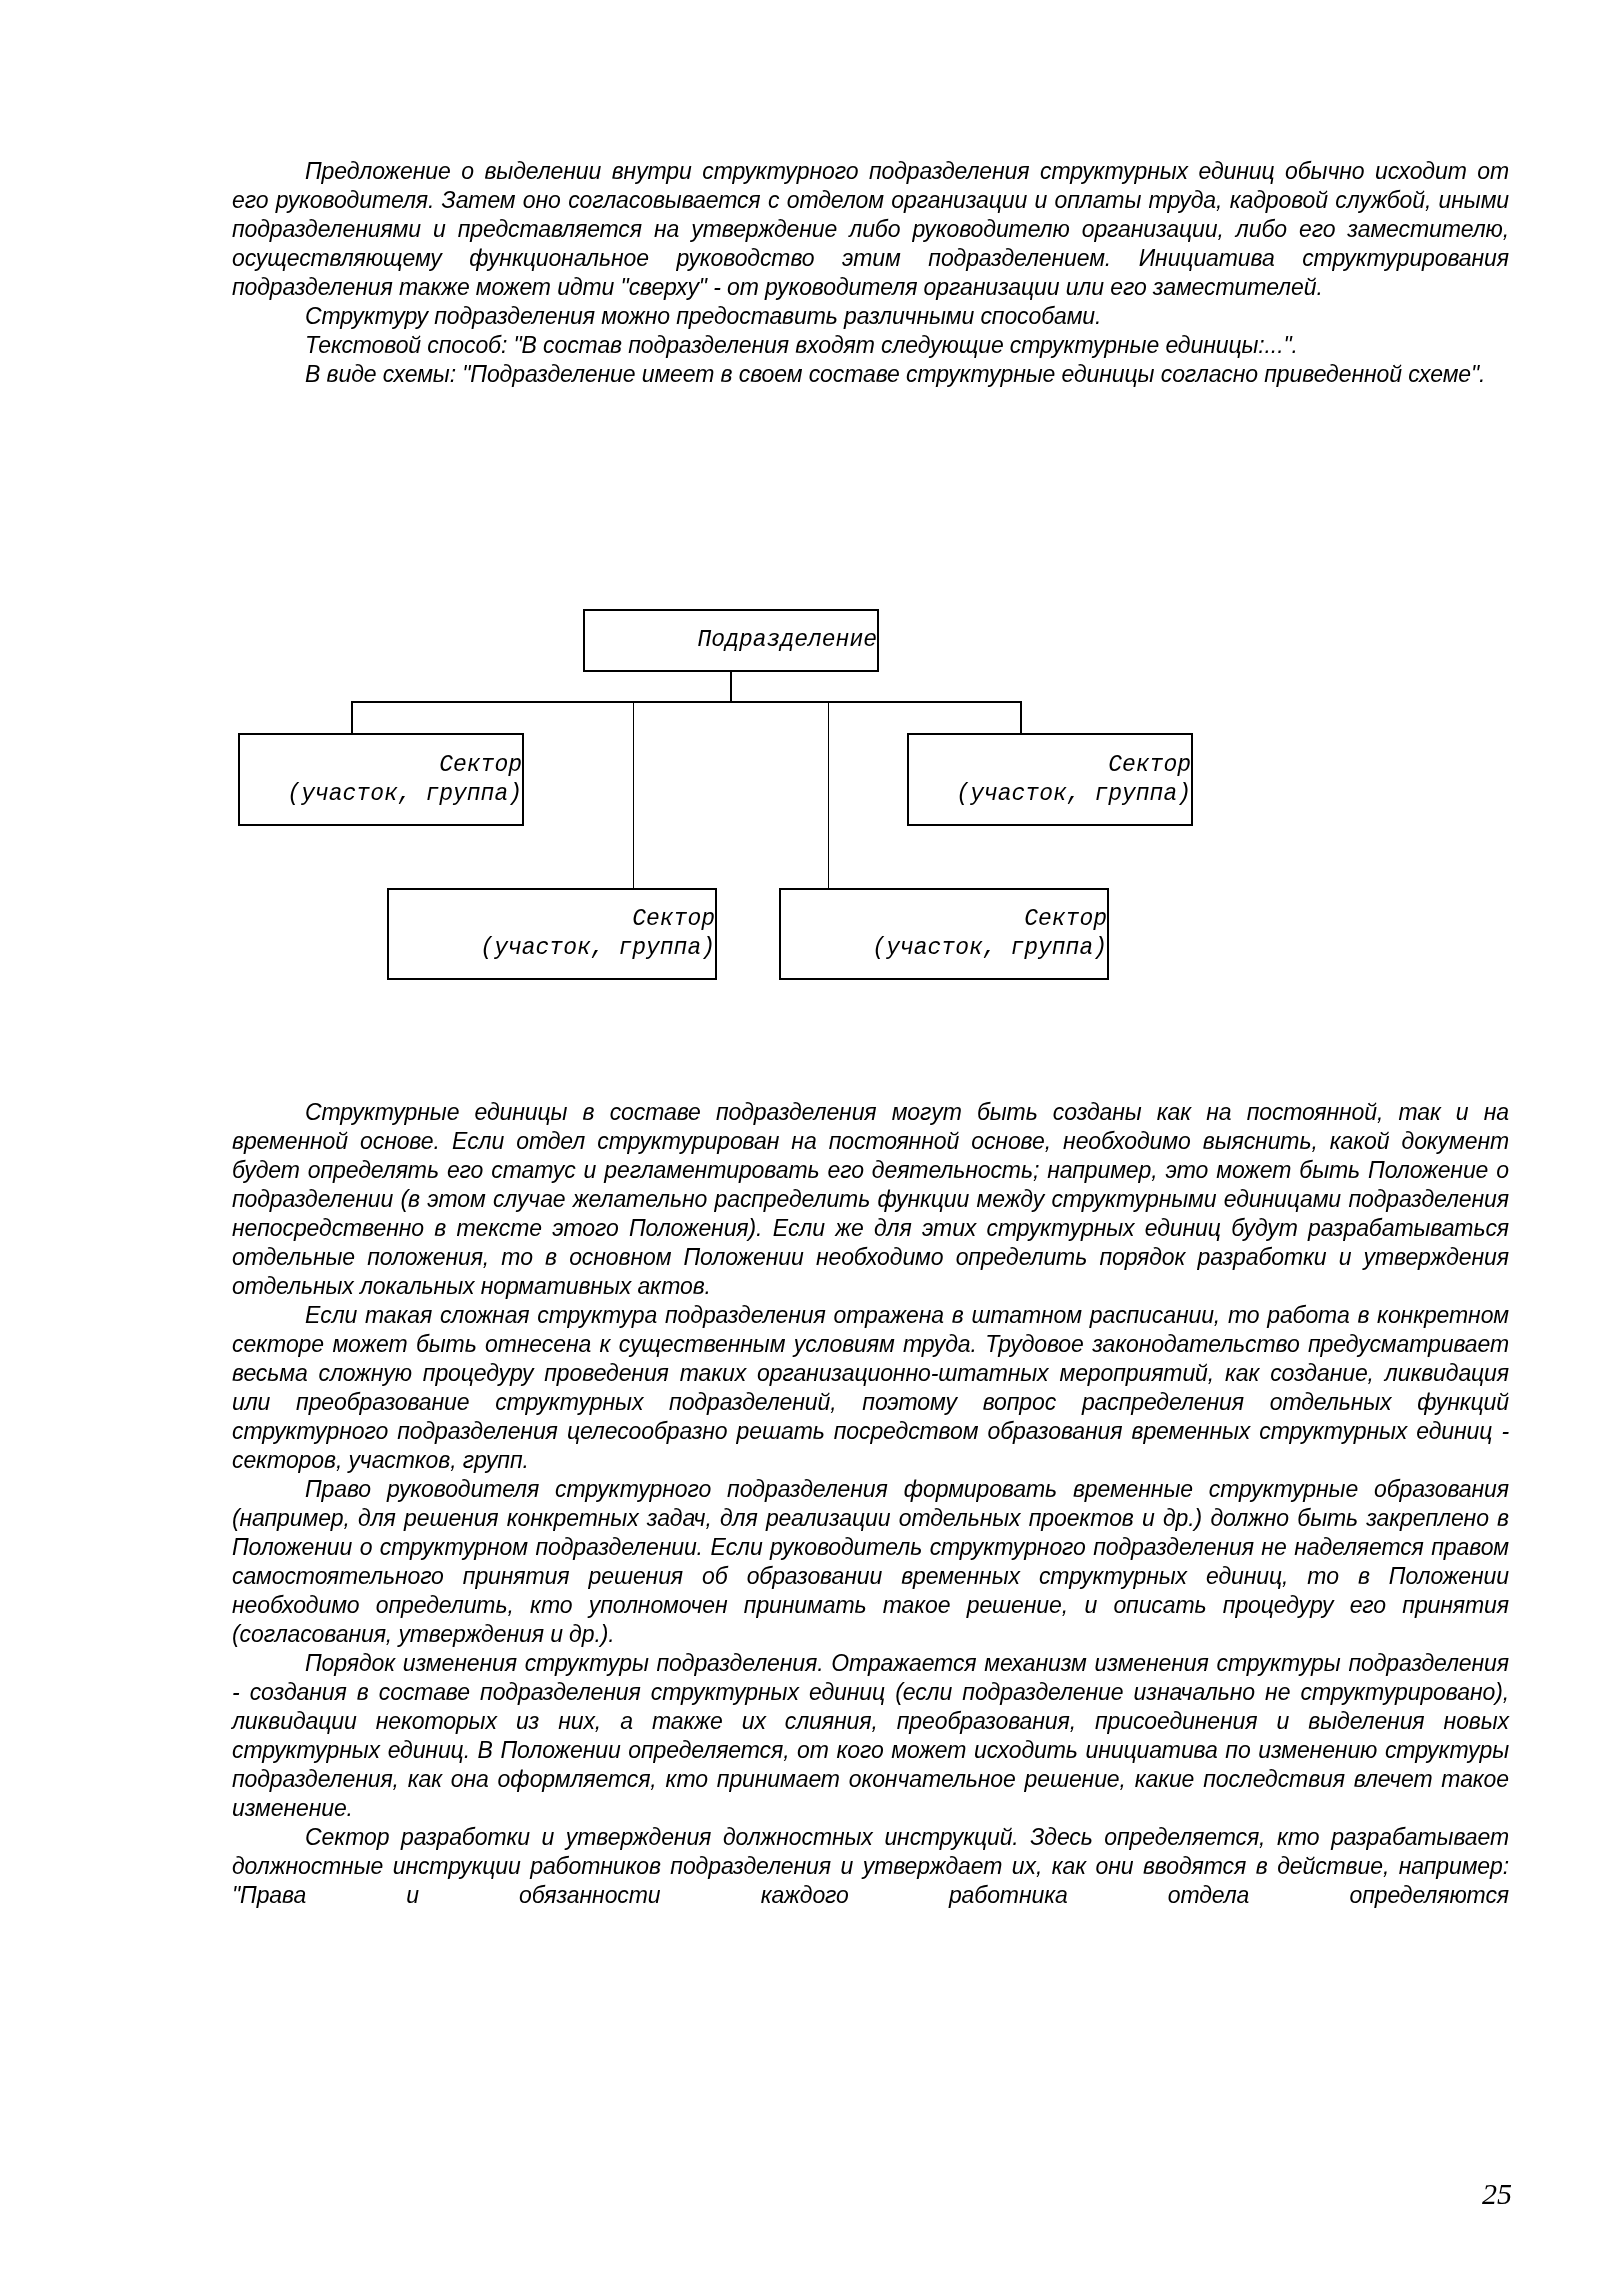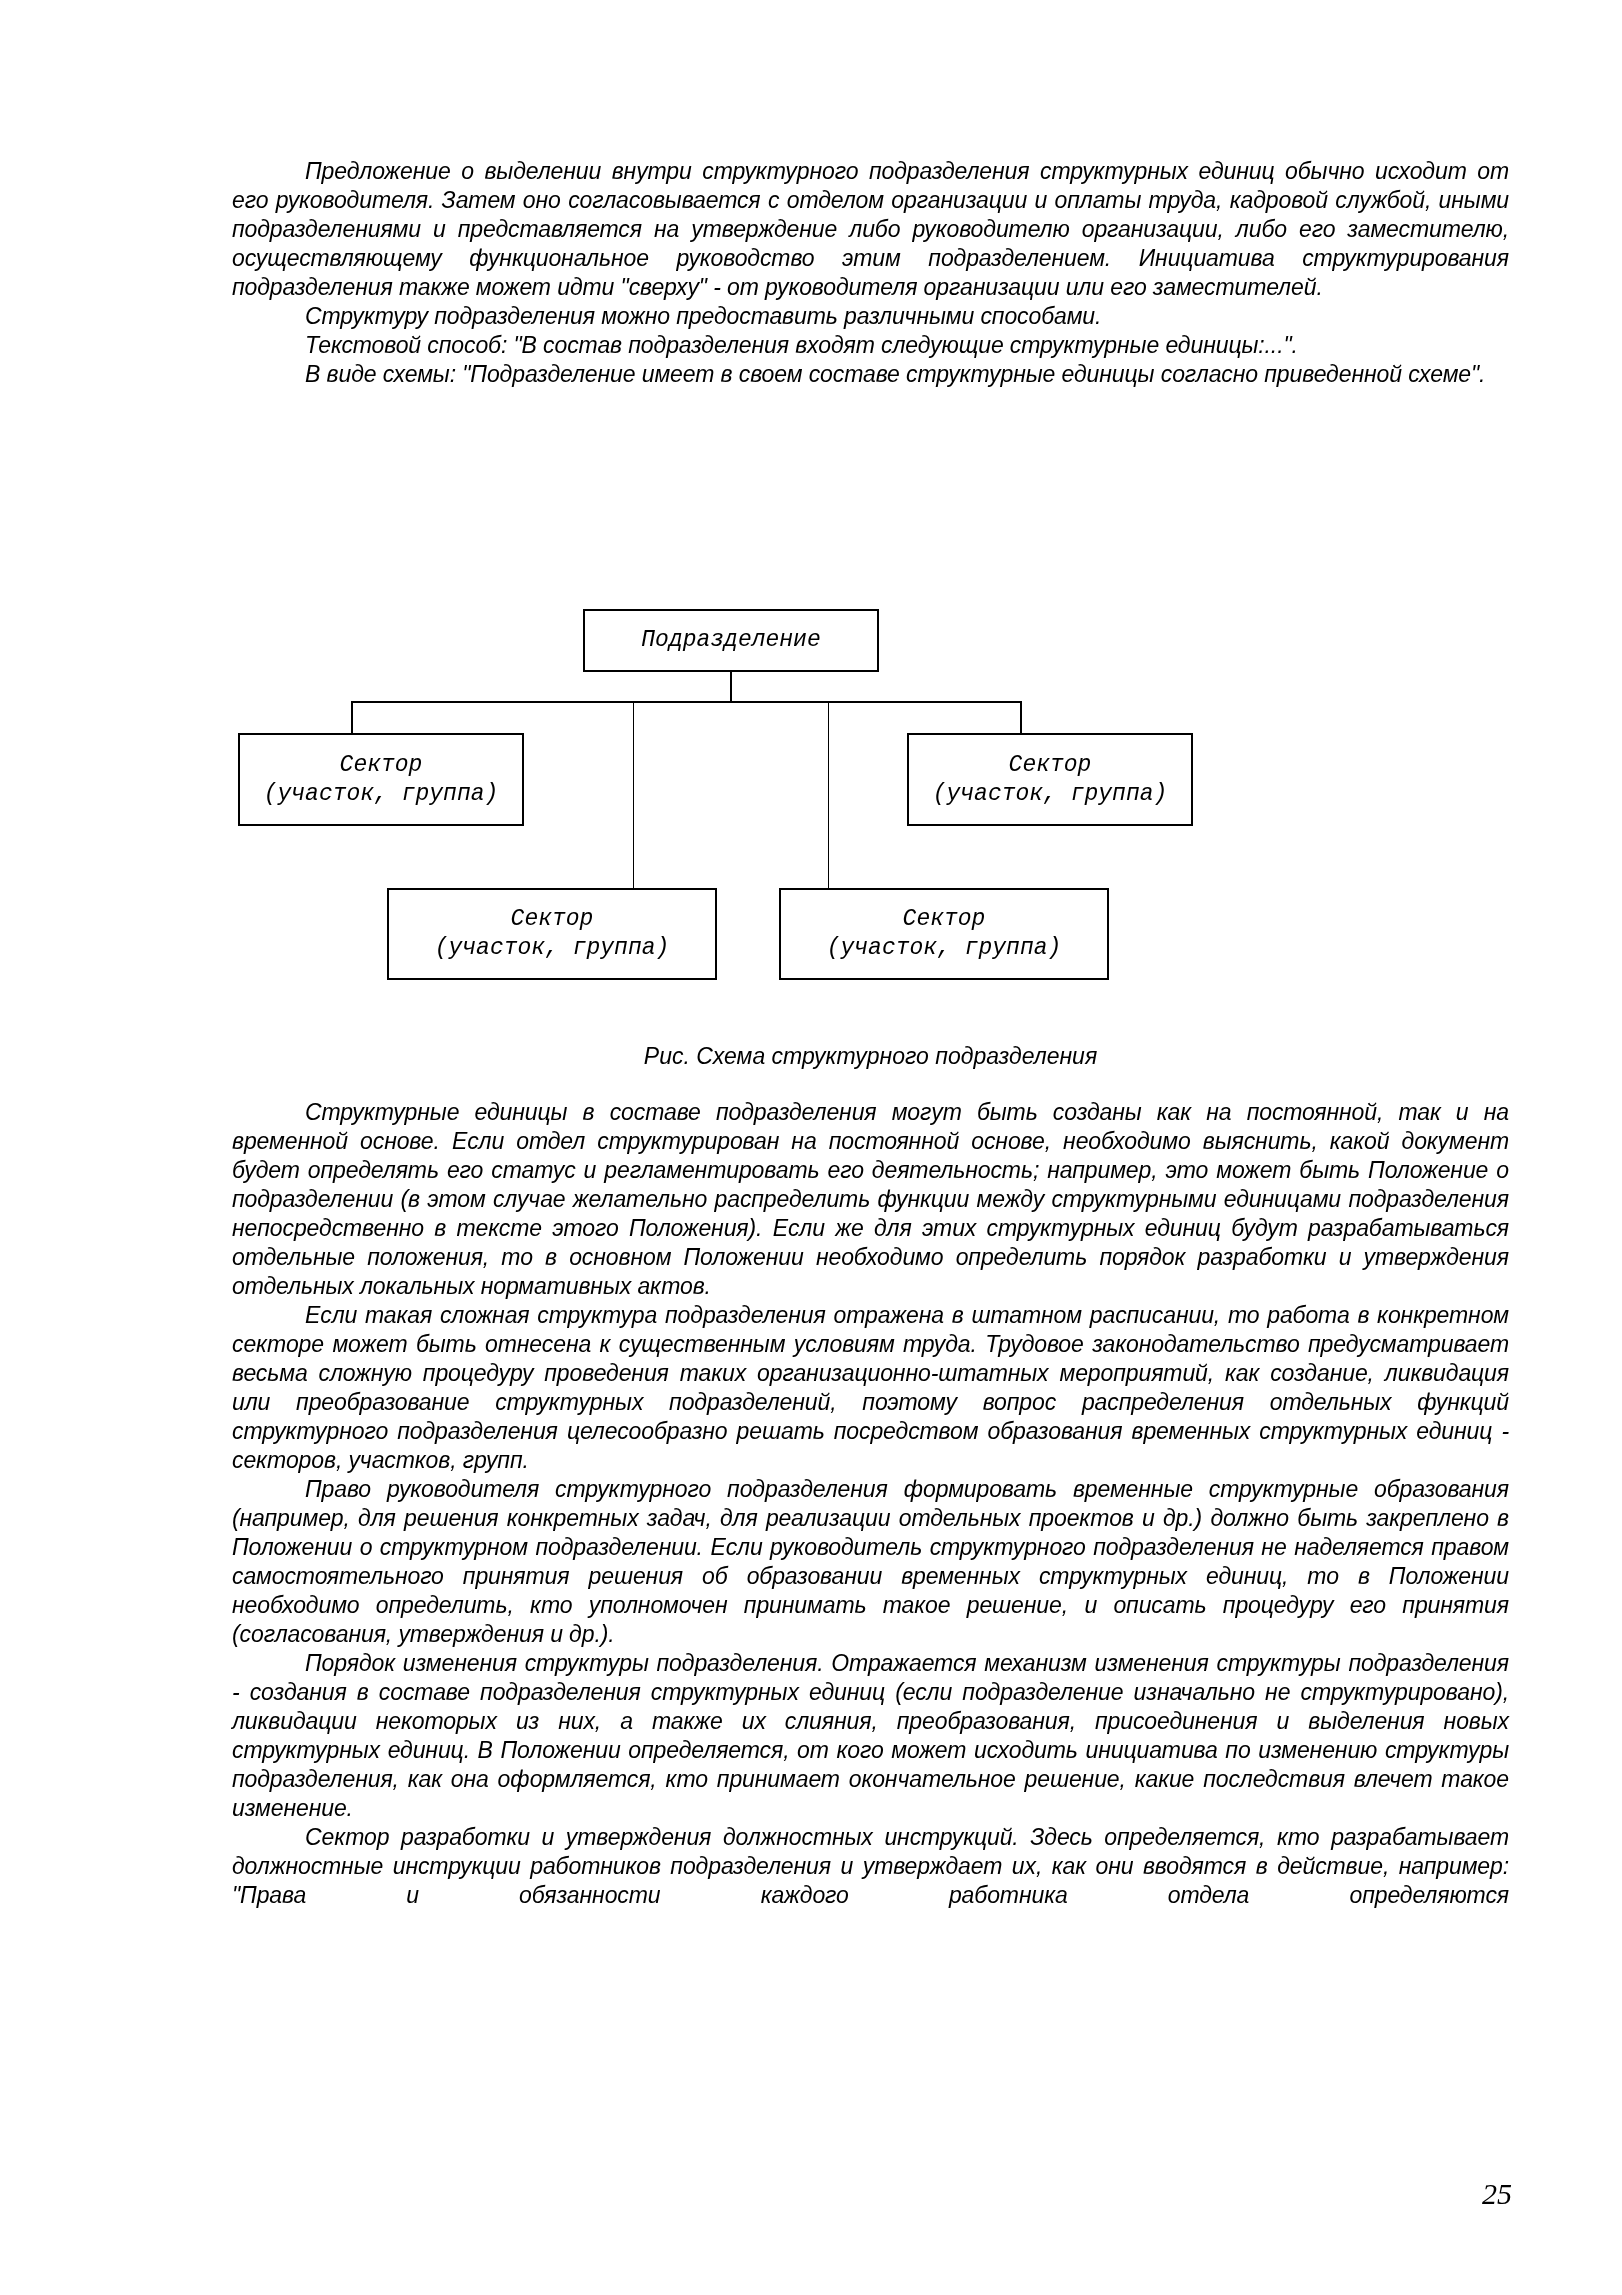--- a/index.html
+++ b/index.html
@@ -53,21 +53,21 @@
     width: 1623px; height: 2295px;
     pointer-events: none;
   }
   .box {
     position: absolute;
     border: 2px solid #000;
     box-sizing: border-box;
     background: #fff;
     display: flex;
     flex-direction: column;
-    align-items: center;
+    align-items: flex-end;
     justify-content: center;
     font-family: "Liberation Mono", monospace;
     font-size: 23px;
     line-height: 29px;
     text-align: center;
     pointer-events: auto;
   }
   .line {
     position: absolute;
     background: #000;
@@ -122,21 +122,20 @@
       <span>Сектор</span>
       <span>(участок, группа)</span>
     </div>
 
     <div class="box" style="left:779px; top:888px; width:330px; height:92px;">
       <span>Сектор</span>
       <span>(участок, группа)</span>
     </div>
   </div>
 
-  <p class="caption">Рис. Схема структурного подразделения</p>
 
   <div class="column" style="top:1098px;">
     <p class="para">Структурные единицы в составе подразделения могут быть созданы как на постоянной, так и на временной основе. Если отдел структурирован на постоянной основе, необходимо выяснить, какой документ будет определять его статус и регламентировать его деятельность; например, это может быть Положение о подразделении (в этом случае желательно распределить функции между структурными единицами подразделения непосредственно в тексте этого Положения). Если же для этих структурных единиц будут разрабатываться отдельные положения, то в основном Положении необходимо определить порядок разработки и утверждения отдельных локальных нормативных актов.</p>
     <p class="para">Если такая сложная структура подразделения отражена в штатном расписании, то работа в конкретном секторе может быть отнесена к существенным условиям труда. Трудовое законодательство предусматривает весьма сложную процедуру проведения таких организационно-штатных мероприятий, как создание, ликвидация или преобразование структурных подразделений, поэтому вопрос распределения отдельных функций структурного подразделения целесообразно решать посредством образования временных структурных единиц - секторов, участков, групп.</p>
     <p class="para">Право руководителя структурного подразделения формировать временные структурные образования (например, для решения конкретных задач, для реализации отдельных проектов и др.) должно быть закреплено в Положении о структурном подразделении. Если руководитель структурного подразделения не наделяется правом самостоятельного принятия решения об образовании временных структурных единиц, то в Положении необходимо определить, кто уполномочен принимать такое решение, и описать процедуру его принятия (согласования, утверждения и др.).</p>
     <p class="para">Порядок изменения структуры подразделения. Отражается механизм изменения структуры подразделения - создания в составе подразделения структурных единиц (если подразделение изначально не структурировано), ликвидации некоторых из них, а также их слияния, преобразования, присоединения и выделения новых структурных единиц. В Положении определяется, от кого может исходить инициатива по изменению структуры подразделения, как она оформляется, кто принимает окончательное решение, какие последствия влечет такое изменение.</p>
     <p class="para" style="text-align-last: justify;">Сектор разработки и утверждения должностных инструкций. Здесь определяется, кто разрабатывает должностные инструкции работников подразделения и утверждает их, как они вводятся в действие, например: "Права и обязанности каждого работника отдела определяются</p>
   </div>
 
   <p class="page-number">25</p>

